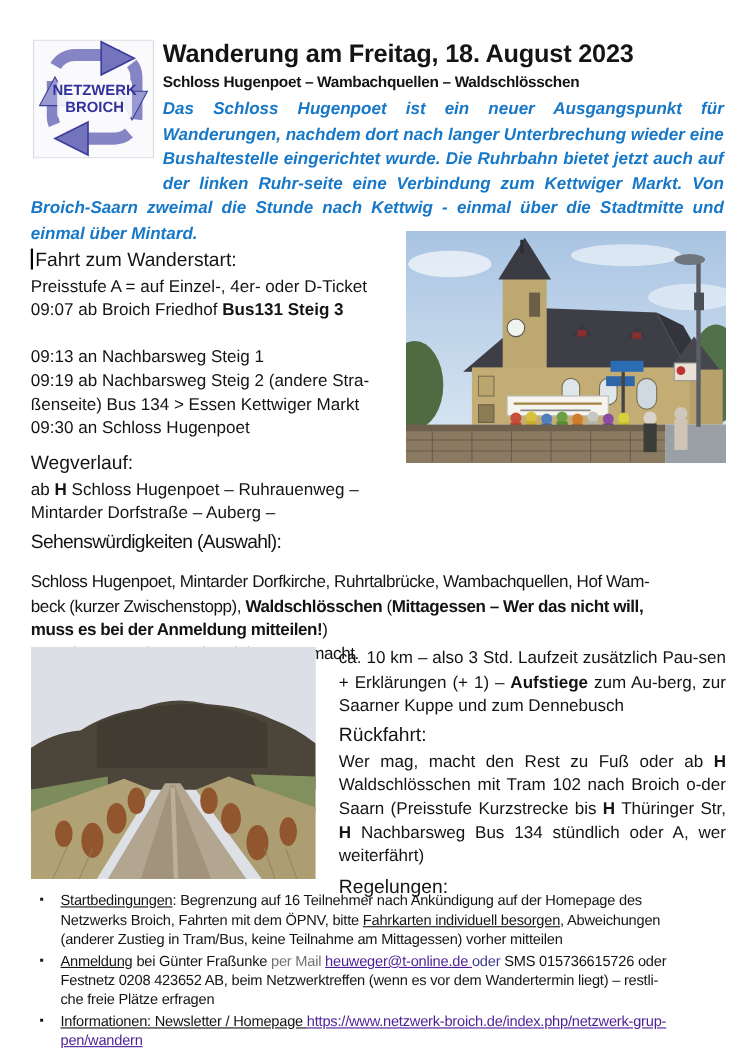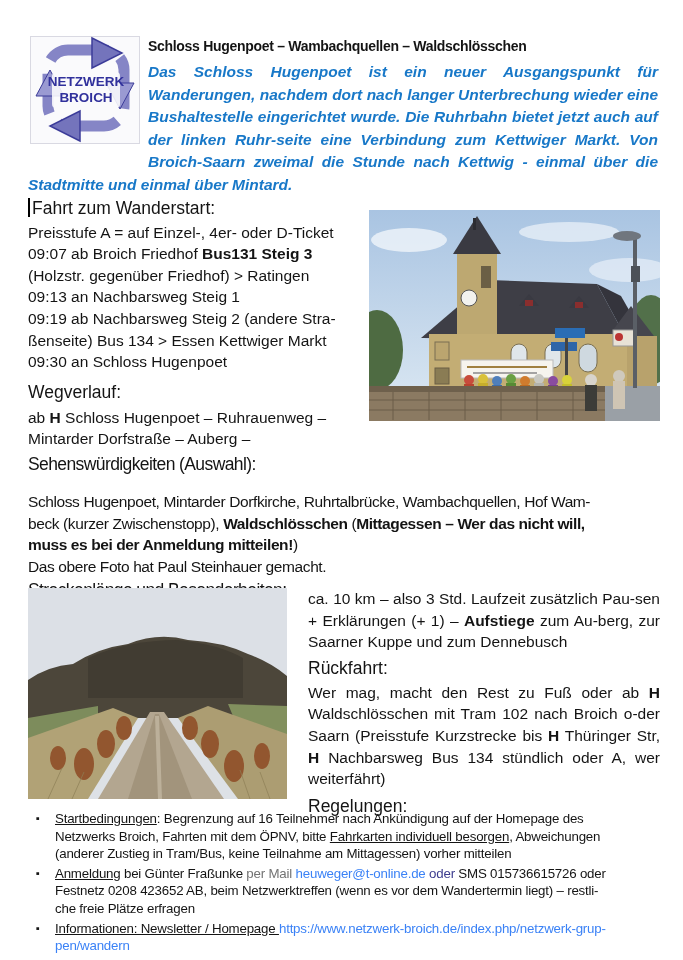--- a/index.html
+++ b/index.html
@@ -28,21 +28,21 @@
   .mt4{margin-top:4px;}
   .narrow{letter-spacing:-0.4px;line-height:21px;}
   .just{text-align:justify;}
   .text-cursor{display:inline-block;width:2px;height:19px;background:#000;
                vertical-align:-3px;margin-right:2px;}
 
   
   .b{font-weight:bold;}
   .u{text-decoration:underline;}
   .c-blue{color:#737373;}
-  .c-link{color:#3b82f6;}
+  .c-link{color:#4c1d95;text-decoration:underline;}
   .c-navy{color:#3c3c8e;}
 
   
   .photo-church{position:absolute;left:369px;top:210px;width:291px;height:211px;}
   .photo-path{position:absolute;left:28px;top:588px;width:259px;height:211px;}
   .photo-church svg,.photo-path svg{display:block;}
 
   
   .col-right{position:absolute;left:308px;top:588px;width:352px;}
   .col-right h3.h-rueck{margin:4px 0 3px 0;}
@@ -68,27 +68,28 @@
         <polygon points="62,2 92,17 62,32" fill="#7474bc" stroke="#3c3c99" stroke-width="1.5"></polygon>
         <polygon points="50,105 20,90 50,75" fill="#7474bc" stroke="#3c3c99" stroke-width="1.5"></polygon>
         <polygon points="6,60 20,34 34,60" fill="#9a9ad2" stroke="#3c3c99" stroke-width="1"></polygon>
         <polygon points="104,47 90,73 76,47" fill="#9a9ad2" stroke="#3c3c99" stroke-width="1"></polygon>
         <rect x="22" y="36" width="68" height="36" rx="4" fill="#fafafc" opacity="0.9"></rect>
         <text x="56" y="50" text-anchor="middle" font-family="Liberation Sans, sans-serif" font-size="13.5" font-weight="bold" fill="#31319c">NETZWERK</text>
         <text x="56" y="66" text-anchor="middle" font-family="Liberation Sans, sans-serif" font-size="13.5" font-weight="bold" fill="#31319c">BROICH</text>
       </svg>
     </div>
 
+    <h1 class="title">Wanderung am Freitag, 18. August 2023</h1>
     <h2 class="subtitle">Schloss Hugenpoet – Wambachquellen – Waldschlösschen</h2>
     <p class="intro" id="intro" style="color: rgb(24, 120, 200);">Das Schloss Hugenpoet ist ein neuer Ausgangspunkt für Wanderungen, nachdem dort nach langer Unterbrechung wieder eine Bushaltestelle eingerichtet wurde. Die Ruhrbahn bietet jetzt auch auf der linken Ruhr-seite eine Verbindung zum Kettwiger Markt. Von Broich-Saarn zweimal die Stunde nach Kettwig - einmal über die Stadtmitte und einmal über Mintard.</p>
     <div class="clear"></div>
 
     <h3 class="h-fahrt"><span class="text-cursor"></span><span>Fahrt zum Wanderstart:</span></h3>
     <p class="body w348">Preisstufe A = auf Einzel-, 4er- oder D-Ticket</p>
-    <p class="body w348 mt4"><span>09:07 ab Broich Friedhof </span><span class="b">Bus131 Steig 3</span><br><span>(Holzstr. gegenüber Friedhof) &gt; Ratingen</span><br><span>09:13 an Nachbarsweg Steig 1</span><br><span>09:19 ab Nachbarsweg Steig 2 (andere Stra-</span><br><span>ßenseite) Bus 134 &gt; Essen Kettwiger Markt</span><br><span>09:30 an Schloss Hugenpoet</span></p>
+    <p class="body w348 mt4"><span>09:07 ab Broich Friedhof </span><span class="b">Bus131 Steig 3</span><br><br><span>09:13 an Nachbarsweg Steig 1</span><br><span>09:19 ab Nachbarsweg Steig 2 (andere Stra-</span><br><span>ßenseite) Bus 134 &gt; Essen Kettwiger Markt</span><br><span>09:30 an Schloss Hugenpoet</span></p>
 
     <h3 class="h-weg">Wegverlauf:</h3>
     <p class="body w348"><span>ab </span><span class="b">H</span><span> Schloss Hugenpoet – Ruhrauenweg –</span><br><span>Mintarder Dorfstraße – Auberg –</span></p>
 
     <h3 class="cond h-seh">Sehenswürdigkeiten (Auswahl):</h3>
     <p class="body narrow"><span>Schloss Hugenpoet, Mintarder Dorfkirche, Ruhrtalbrücke, Wambachquellen, Hof Wam-</span><br><span>beck (kurzer Zwischenstopp), </span><span class="b">Waldschlösschen</span><span> (</span><span class="b">Mittagessen – Wer das nicht will,</span><br><span class="b">muss es bei der Anmeldung mitteilen!</span><span>)</span><br><span>Das obere Foto hat Paul Steinhauer gemacht.</span></p>
 
     <h3 class="cond h-str">Streckenlänge und Besonderheiten:</h3>
   </div>
 

